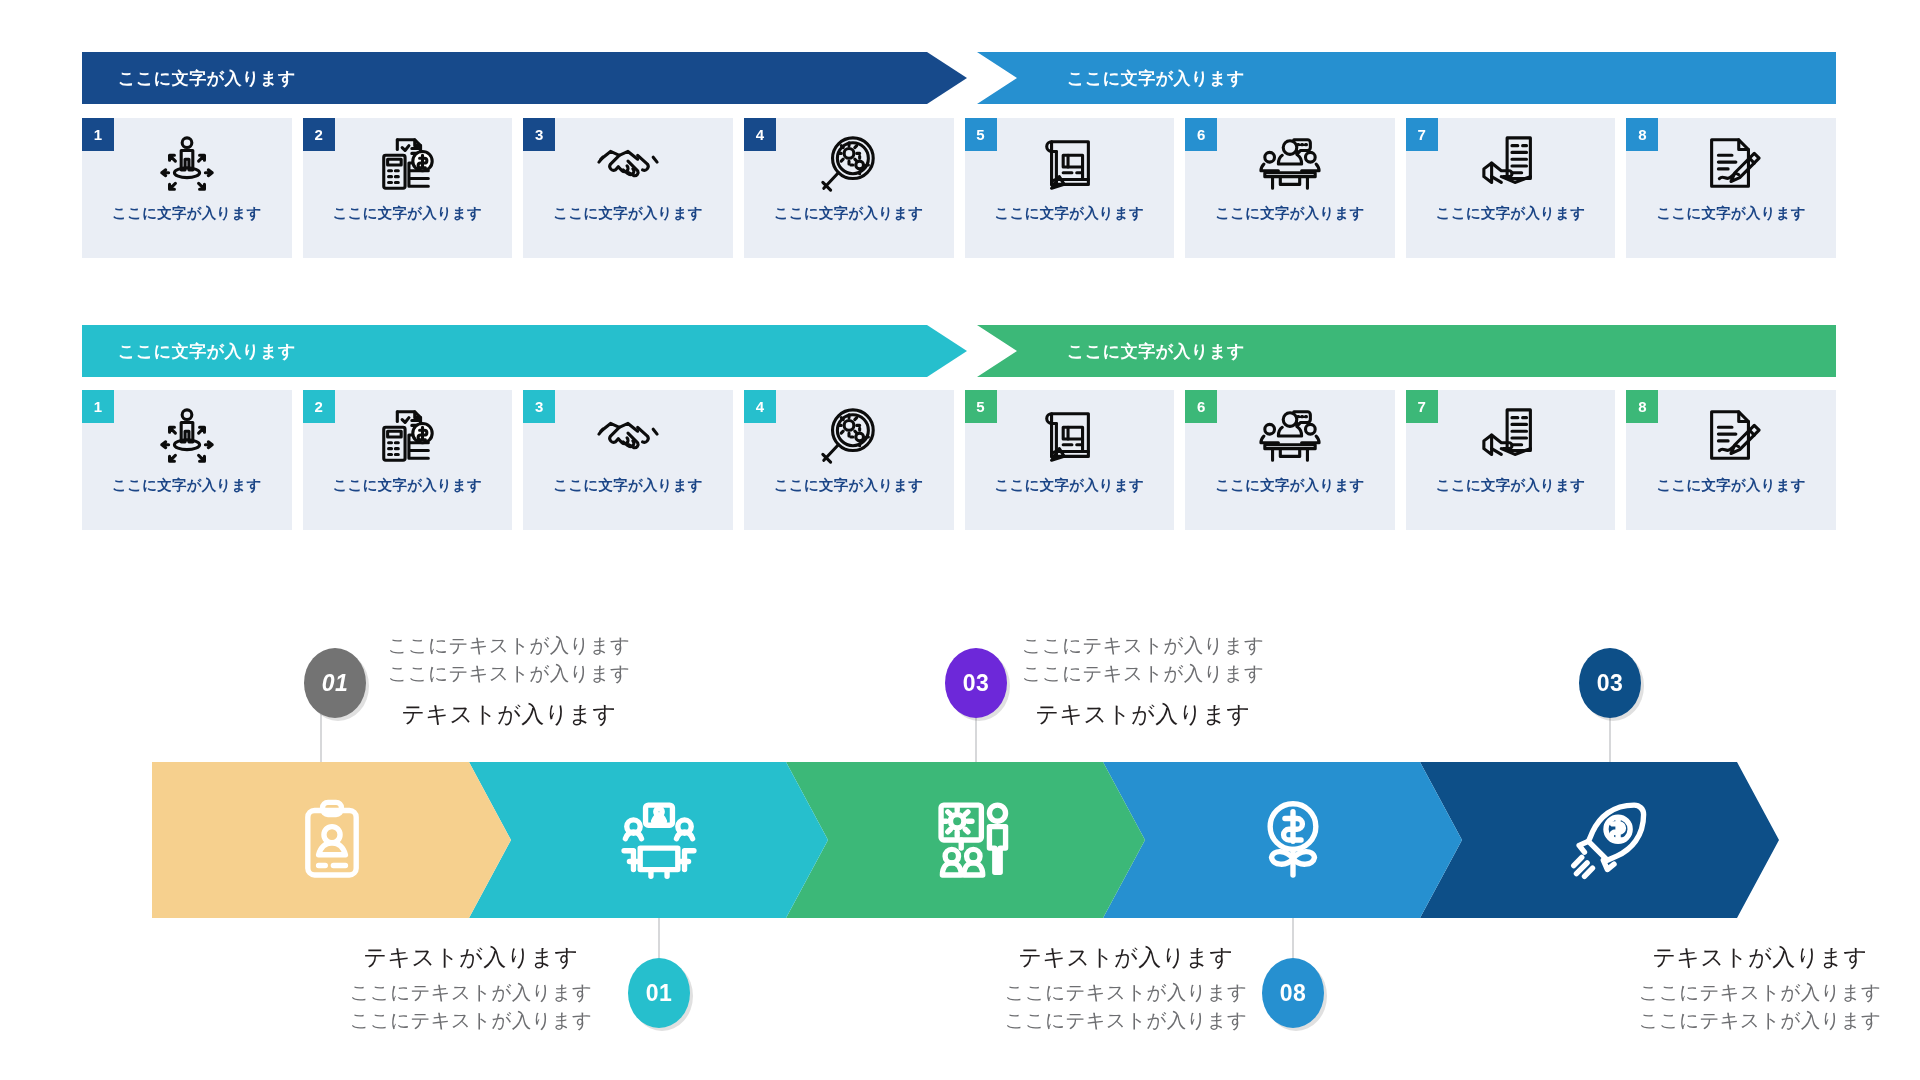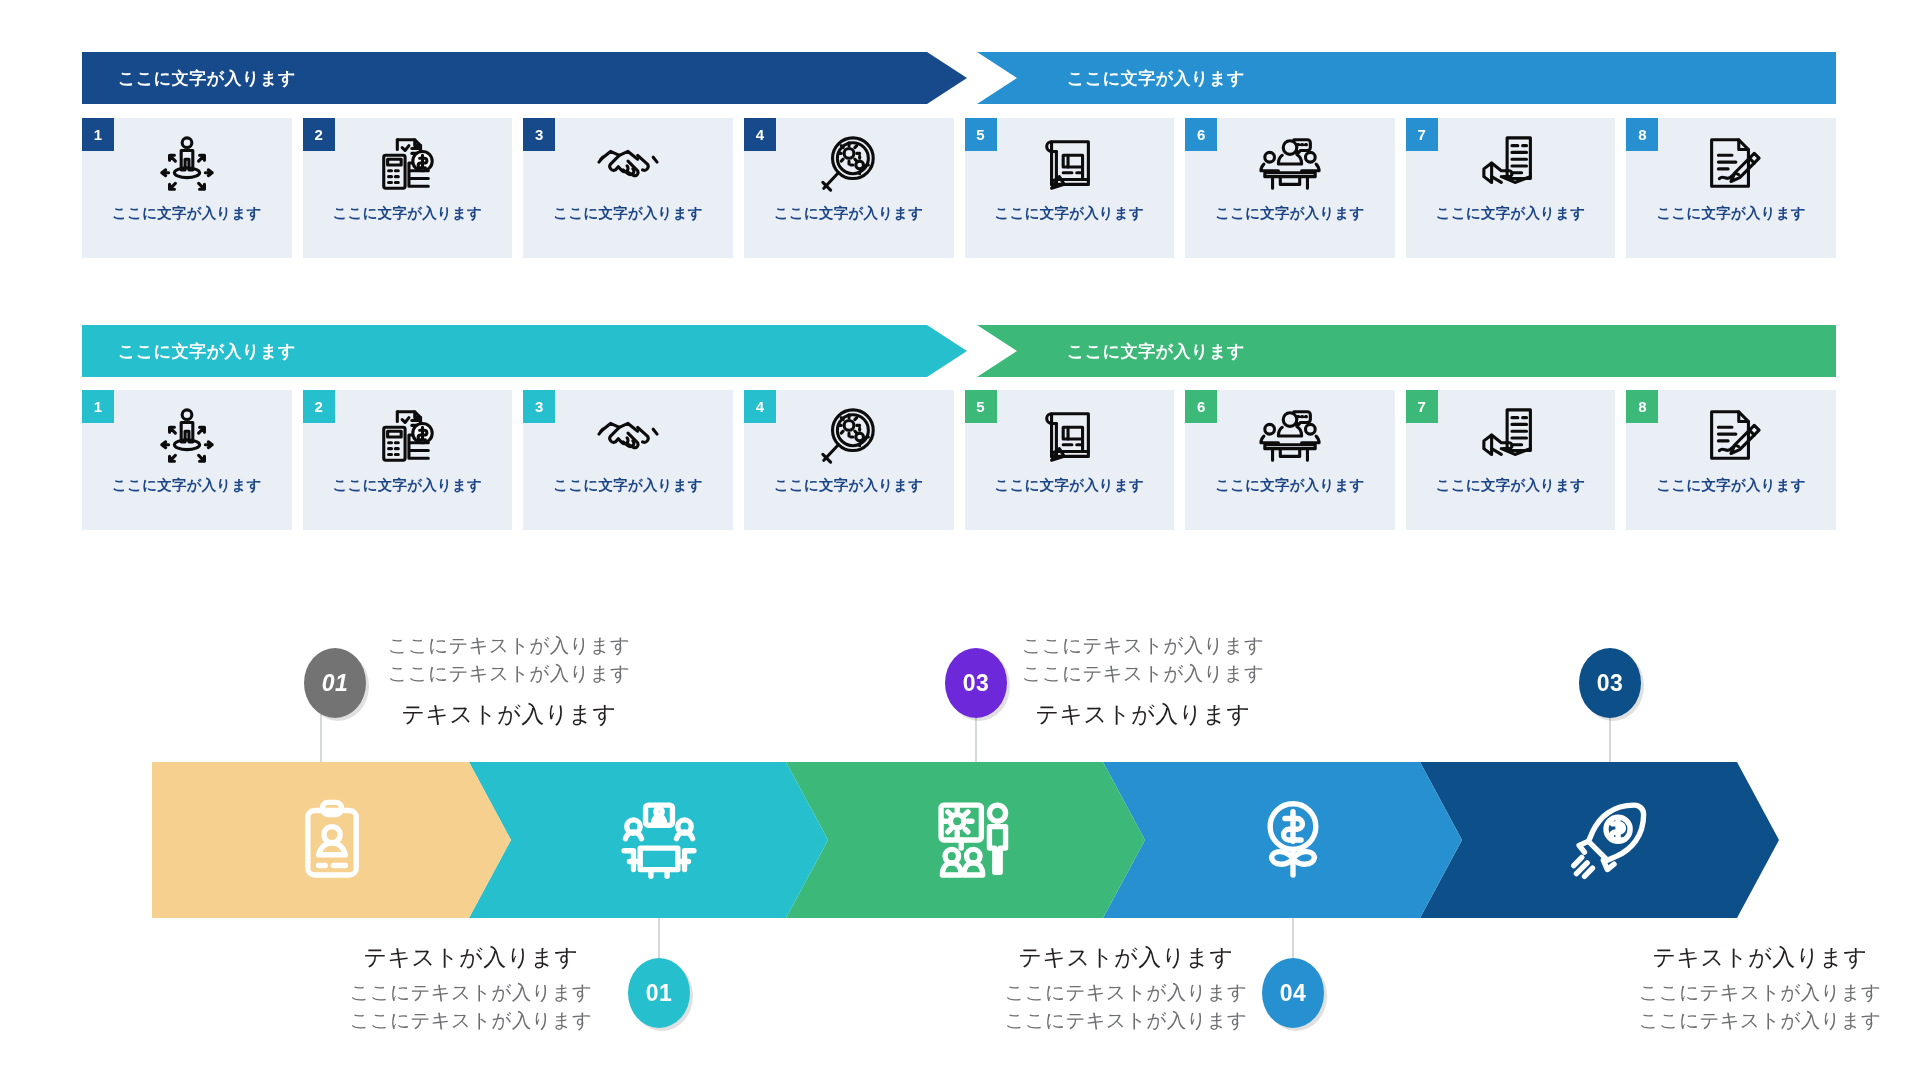--- a/index.html
+++ b/index.html
@@ -545,21 +545,21 @@
         <div class="stem" style="left: 975px; top: 110px; height: 52px;"></div>
         <div class="badge" style="background: #6d28d9; left: 945px; top: 48px;">03</div>
         <div class="callout below" style="left: 806px; top: 342px; transform: translateX(150px);">
           <div class="title">テキストが入ります</div>
           <div class="sub">
             <div>ここにテキストが入ります</div>
             <div>ここにテキストが入ります</div>
           </div>
         </div>
         <div class="stem" style="left: 1292px; top: 318px; height: 40px;"></div>
-        <div class="badge" style="background: rgb(38, 144, 208); left: 1262px; top: 358px;">04</div>
+        <div class="badge" style="background: rgb(38, 144, 208); left: 1262px; top: 358px;">08</div>
         <div class="callout above" style="left: 1123px; top: 32px; transform: translateX(-150px);">
           <div class="sub">
             <div>ここにテキストが入ります</div>
             <div>ここにテキストが入ります</div>
           </div>
           <div class="title">テキストが入ります</div>
         </div>
         <div class="stem" style="left: 1609px; top: 110px; height: 52px;"></div>
         <div class="badge" style="background: rgb(13, 79, 136); left: 1579px; top: 48px;">03</div>
         <div class="callout below" style="left: 1440px; top: 342px; transform: translateX(150px);">

